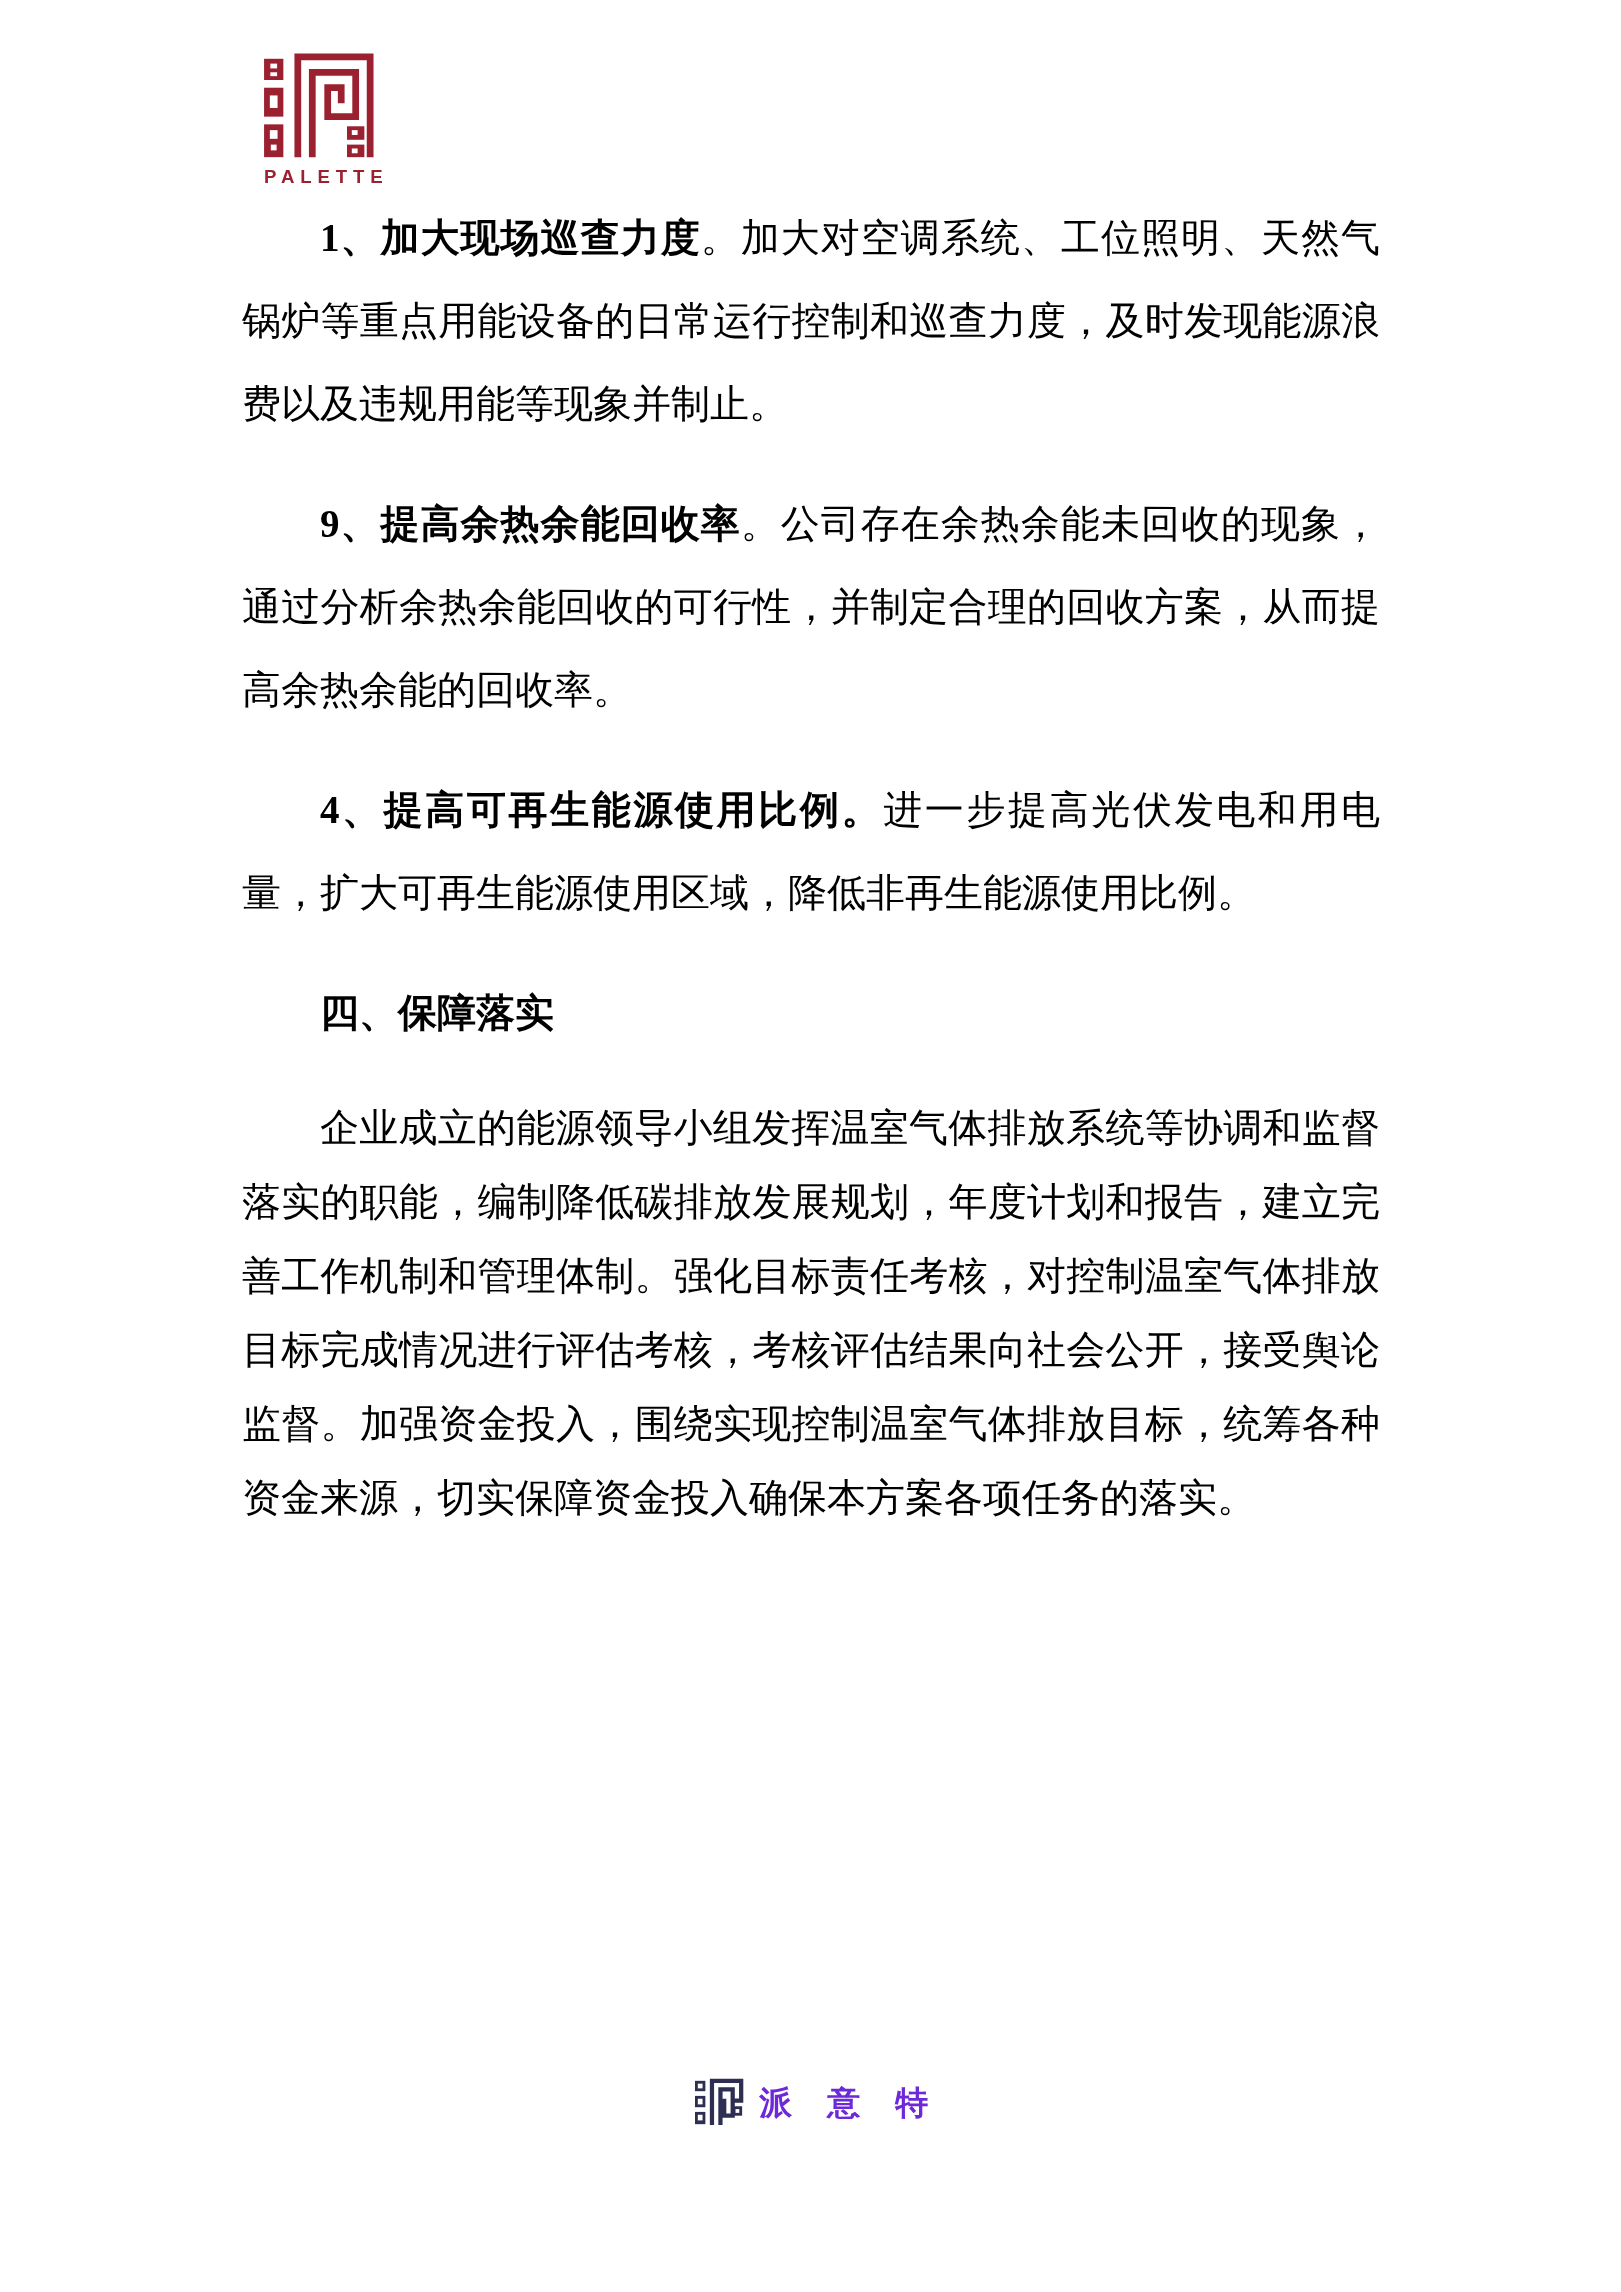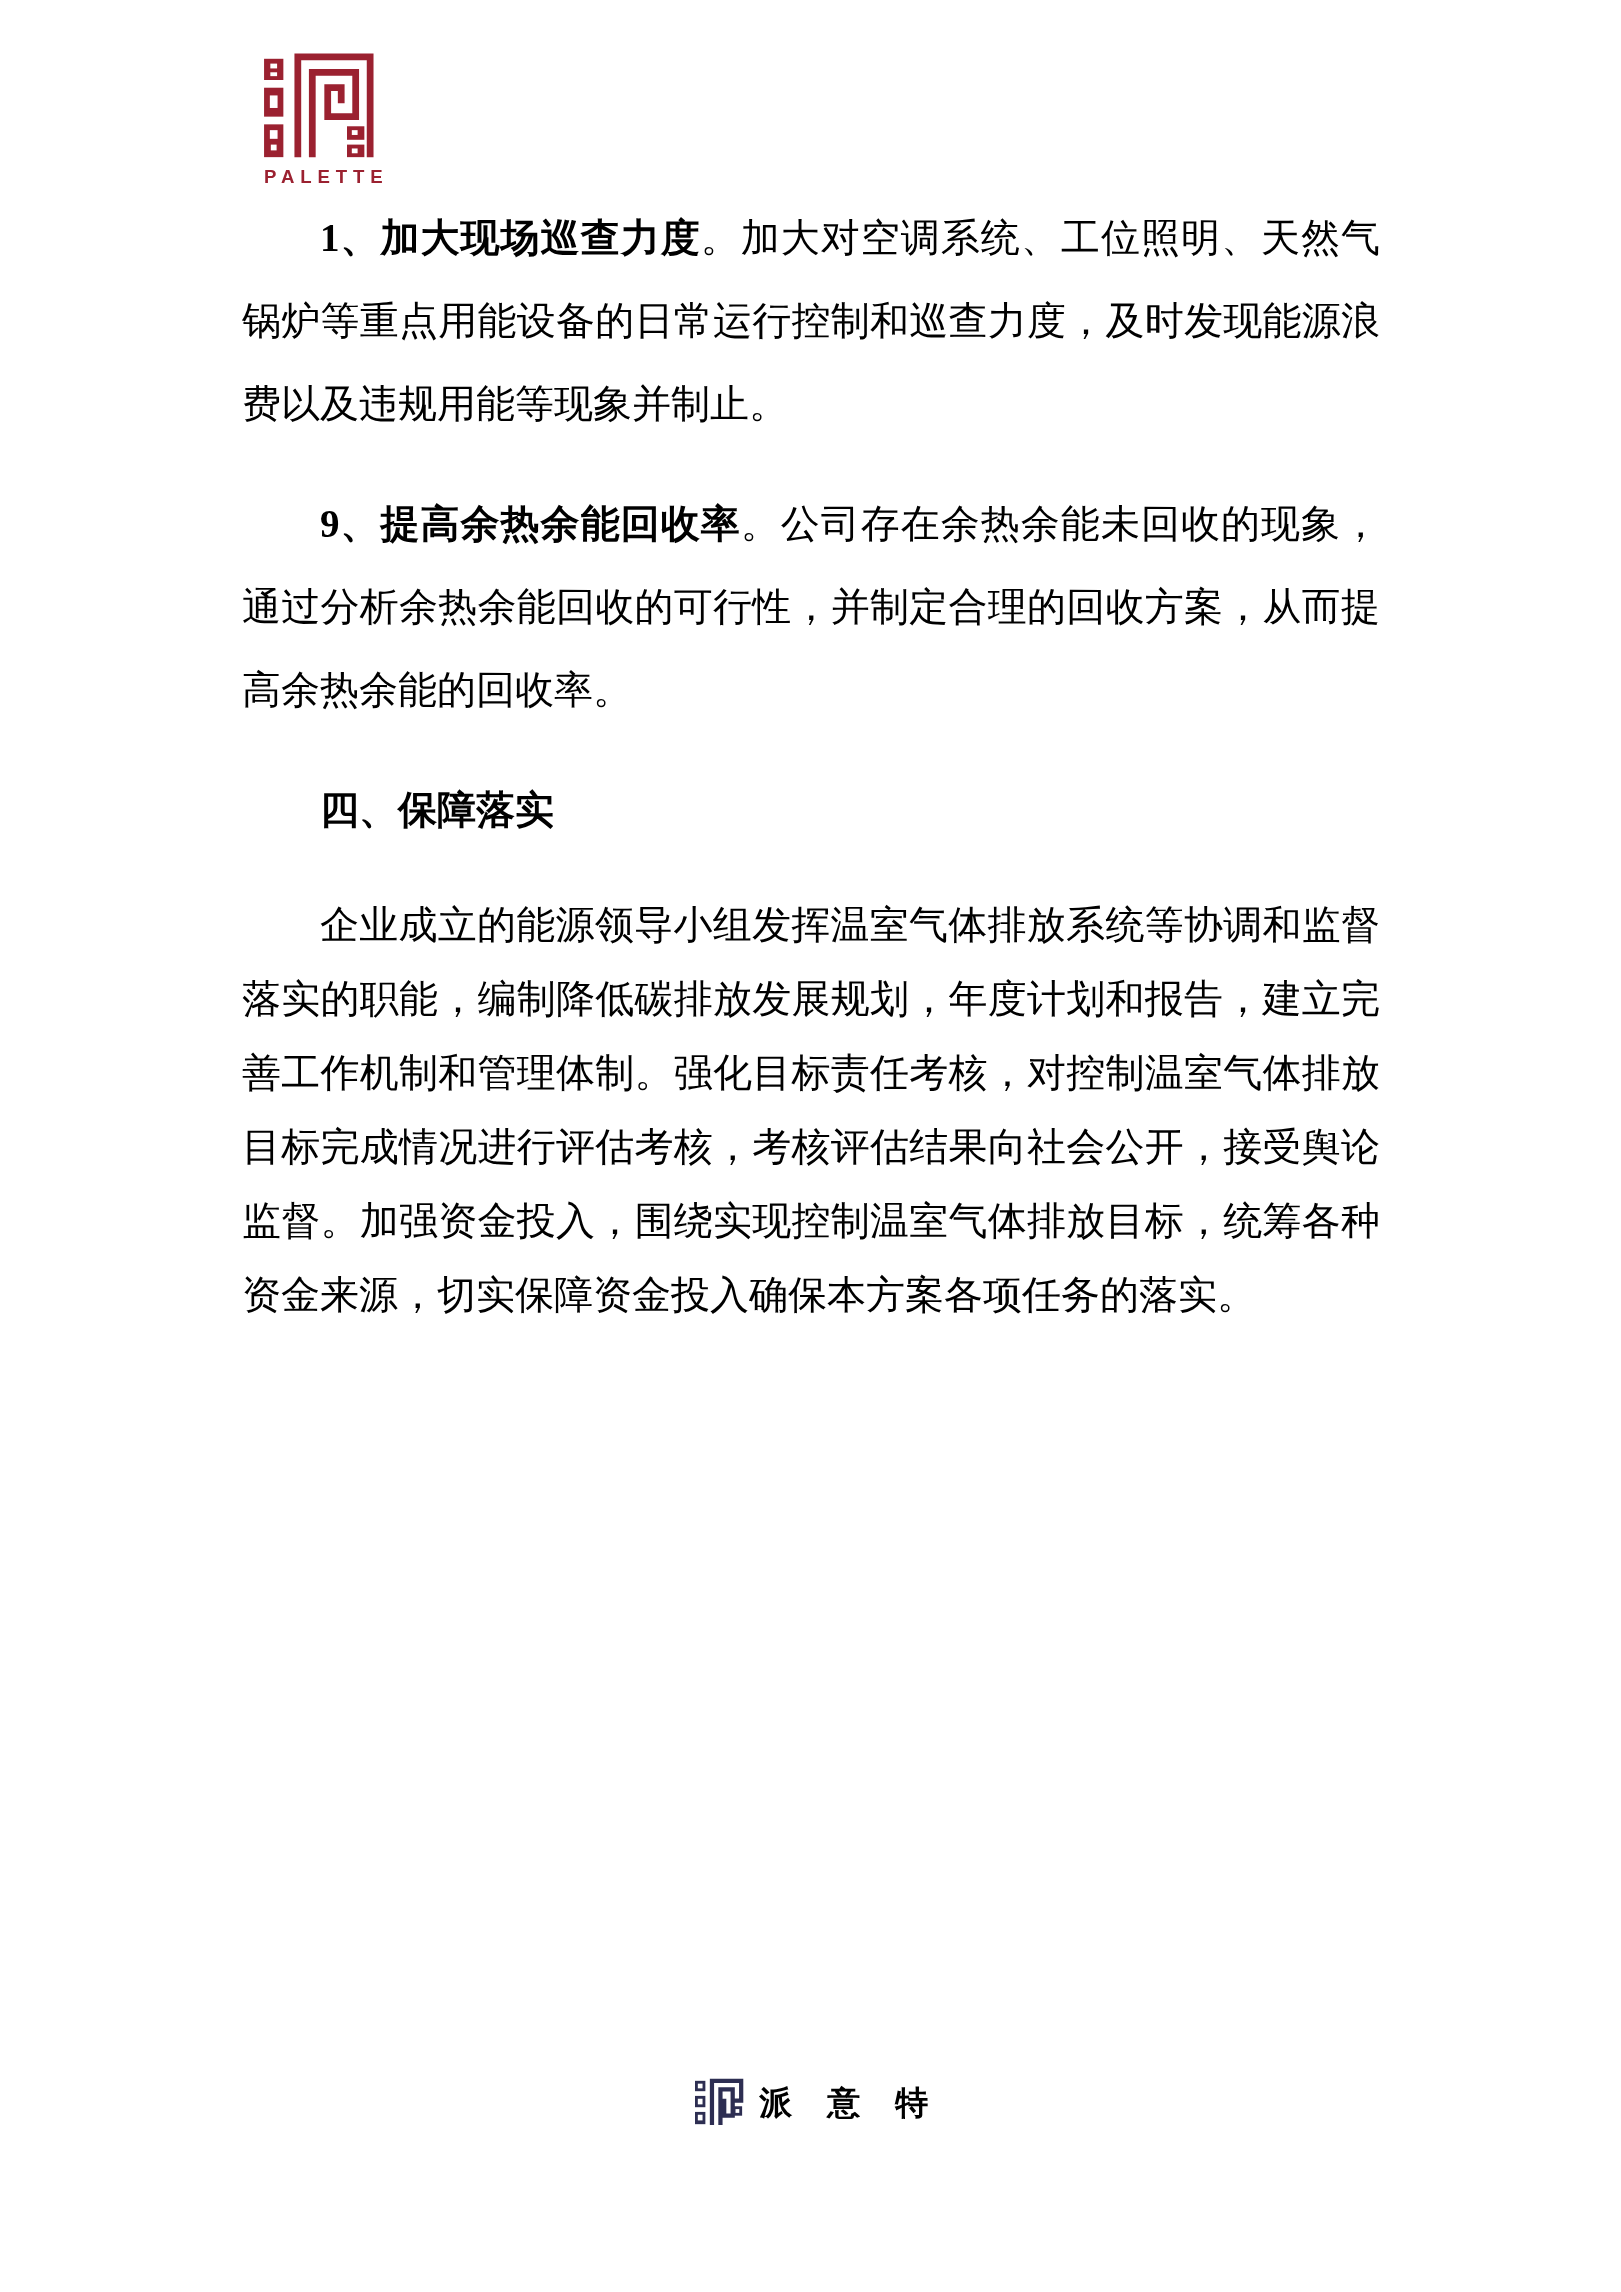--- a/index.html
+++ b/index.html
@@ -64,21 +64,21 @@
     width: 100%;
     display: flex;
     justify-content: center;
     align-items: center;
   }
   .footer svg { display: block; margin-right: 13.7px; }
   .footer-text {
     font-family: "Liberation Sans", "DejaVu Sans", sans-serif;
     font-size: 33px;
     font-weight: 600;
-    color: #000000;
+    color: #6d28d9;
     letter-spacing: 35px;
     margin-right: -35px; 
     line-height: 49px;
   }
 </style>
 </head>
 <body>
 
 <div class="page">
 
@@ -103,20 +103,21 @@
     </svg>
     <div class="brand-text">PALETTE</div>
   </div>
 
   <div class="content">
 
     <p><span class="lead">1、加大现场巡查力度</span><span>。加大对空调系统、工位照明、天然气锅炉等重点用能设备的日常运行控制和巡查力度，及时发现能源浪费以及违规用能等现象并制止。</span></p>
 
     <p><span class="lead">9、提高余热余能回收率</span><span>。公司存在余热余能未回收的现象，通过分析余热余能回收的可行性，并制定合理的回收方案，从而提高余热余能的回收率。</span></p>
 
+    <p><span class="lead">4、提高可再生能源使用比例。</span><span>进一步提高光伏发电和用电量，扩大可再生能源使用区域，降低非再生能源使用比例。</span></p>
 
     <h3>四、保障落实</h3>
 
     <p class="tight">企业成立的能源领导小组发挥温室气体排放系统等协调和监督落实的职能，编制降低碳排放发展规划，年度计划和报告，建立完善工作机制和管理体制。强化目标责任考核，对控制温室气体排放目标完成情况进行评估考核，考核评估结果向社会公开，接受舆论监督。加强资金投入，围绕实现控制温室气体排放目标，统筹各种资金来源，切实保障资金投入确保本方案各项任务的落实。</p>
 
   </div>
 
   <div class="footer">
     <svg width="53" height="49" viewBox="0 0 56 52" xmlns="http://www.w3.org/2000/svg">
 

